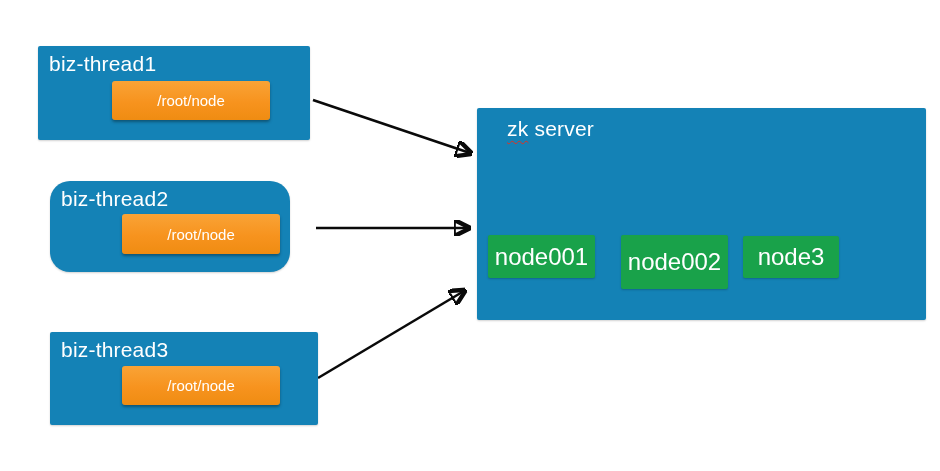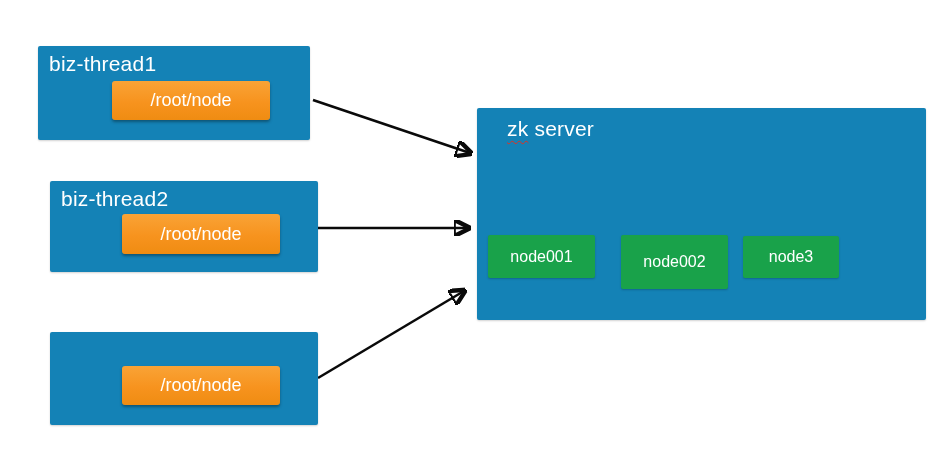--- a/index.html
+++ b/index.html
@@ -45,46 +45,46 @@
     color:var(--text-white);
     white-space:nowrap;
   }
   .pill{
     position:absolute;
     background:linear-gradient(180deg,var(--box-orange-light) 0%,var(--box-orange) 55%,var(--box-orange-dark) 100%);
     border-radius:3px;
     box-shadow:0 2px 3px rgba(0,0,0,0.35);
     display:flex;align-items:center;justify-content:center;
     color:var(--text-white);
-    font-size:18px;
+    font-size:15px;
     white-space:nowrap;
   }
   .thread1{left:38px;top:46px;width:272px;height:94px;}
   .thread1 .pill{left:74px;top:35px;width:158px;height:39px;}
-  .thread2{left:50px;top:181px;width:268px;height:91px;}
+  .thread2{left:50px;top:181px;width:240px;height:91px;border-radius:20px;}
   .thread2 .pill{left:72px;top:33px;width:158px;height:40px;}
   .thread3{left:50px;top:332px;width:268px;height:93px;}
   .thread3 .pill{left:72px;top:34px;width:158px;height:39px;}
   .zk-box{left:477px;top:108px;width:449px;height:212px;}
   .zk-box .box-title{left:30px;top:9px;}
   .zk-box .pill{left:116px;top:42px;width:157px;height:42px;}
   .misspelled{
     text-decoration-line:underline;
     text-decoration-style:wavy;
     text-decoration-color:var(--spellcheck-red);
     text-decoration-thickness:1px;
     text-underline-offset:4px;
   }
   .green-node{
     position:absolute;
     background:var(--box-green);
     border-radius:2px;
     display:flex;align-items:center;justify-content:center;
     color:var(--text-white);
-    font-size:16px;
+    font-size:24px;
     box-shadow:0 1px 2px rgba(0,0,0,0.22);
     white-space:nowrap;
   }
   .gnode1{left:11px;top:127px;width:107px;height:43px;}
   .gnode2{left:144px;top:127px;width:107px;height:54px;}
   .gnode3{left:266px;top:128px;width:96px;height:42px;}
 </style>
 </head>
 <body>
 
@@ -108,20 +108,21 @@
     <div class="box-title">biz-thread1</div>
     <div class="pill">/root/node</div>
   </div>
 
   <div class="blue-box thread2">
     <div class="box-title">biz-thread2</div>
     <div class="pill">/root/node</div>
   </div>
 
   <div class="blue-box thread3">
+    <div class="box-title">biz-thread3</div>
     <div class="pill">/root/node</div>
   </div>
 
   <div class="blue-box zk-box">
     <div class="box-title"><span class="misspelled">zk</span><span> server</span></div>
     <div class="green-node gnode1">node001</div>
     <div class="green-node gnode2">node002</div>
     <div class="green-node gnode3">node3</div>
   </div>
 

